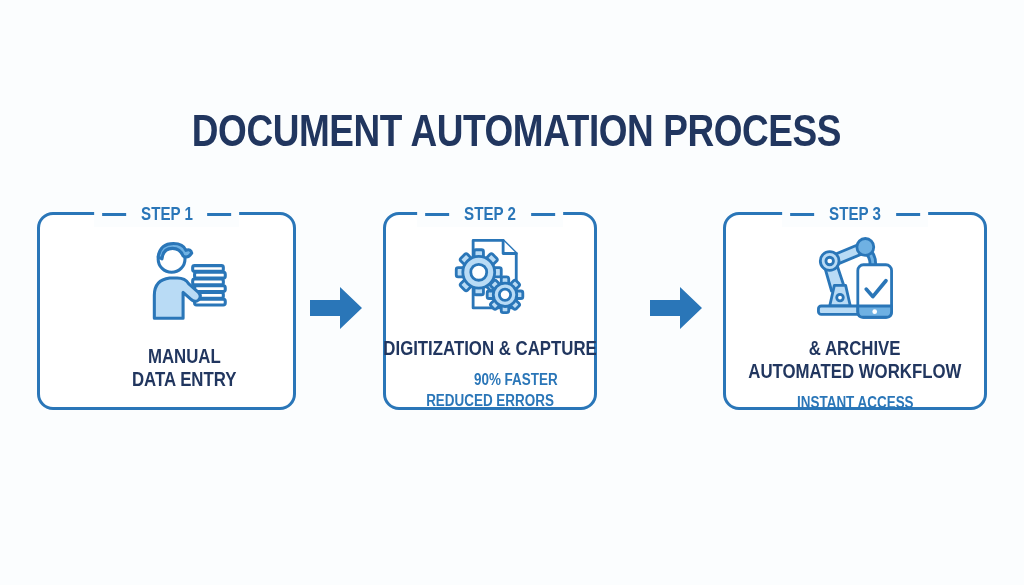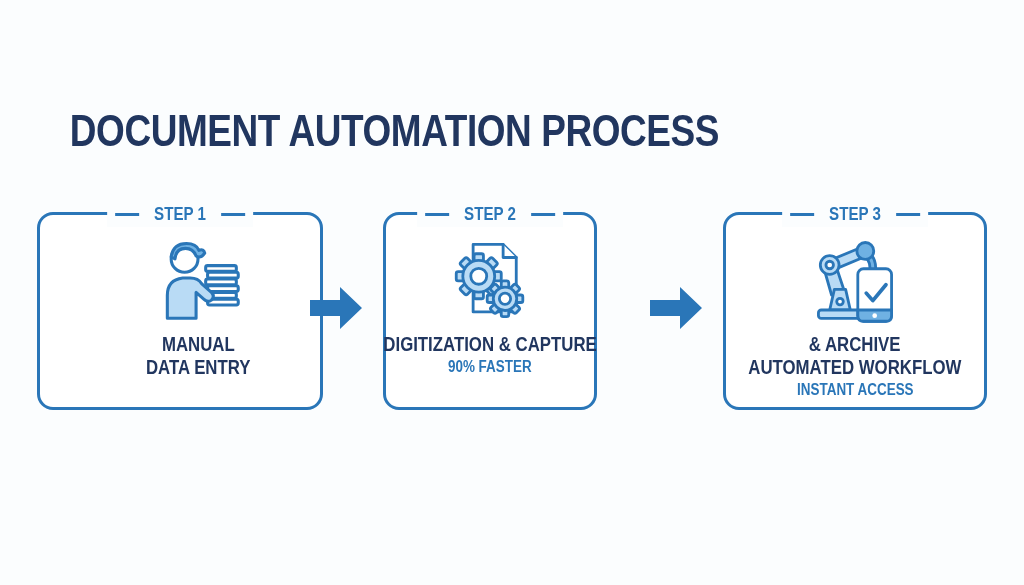--- a/index.html
+++ b/index.html
@@ -25,39 +25,39 @@
     display:inline-block;
     transform:scaleX(0.84);
     transform-origin:center;
     white-space:nowrap;
   }
   .title{
     position:absolute;
     top:106px;
     left:8px;
     right:0;
-    text-align:left;
+    text-align:center;
     font-size:44px;
     font-weight:700;
     letter-spacing:-0.5px;
     color:var(--dark-navy);
   }
   .step-box{
     position:absolute;
     top:212px;
     height:198px;
     background:#ffffff;
     border:3px solid var(--accent-blue);
     border-radius:16px;
     display:flex;
     flex-direction:column;
     align-items:center;
     padding-top:14px;
   }
-  .step-box.b1{left:37px;width:286px;padding-left:36px;}
+  .step-box.b1{left:37px;width:259px;padding-left:36px;}
   .step-box.b2{left:383px;width:214px;}
   .step-box.b3{left:723px;width:264px;}
   .step-label{
     position:absolute;
     top:-14px;
     left:50%;
     transform:translateX(-50%);
     background:var(--background);
     padding:0 8px;
     height:26px;
@@ -77,29 +77,29 @@
     flex:none;
   }
   .icon-wrap{
     height:98px;
     display:flex;
     align-items:center;
     justify-content:center;
     margin-top:2px;
   }
   .heading{
-    margin-top:4px;
+    margin-top:16px;
     text-align:center;
     font-size:20px;
     font-weight:700;
     line-height:23px;
     color:var(--dark-navy);
   }
   .sub{
-    margin-top:0;
+    margin-top:9px;
     text-align:right;
     font-size:16px;
     font-weight:700;
     line-height:21px;
     color:var(--accent-blue);
   }
   .arrow{
     position:absolute;
     top:285px;
     width:52px;
@@ -182,20 +182,21 @@
           <circle class="ic-fill-light" cx="66" cy="68" r="12.5"></circle>
           <circle class="ic-white" cx="66" cy="68" r="6"></circle>
         </g>
       </svg>
     </div>
     <div class="heading">
       <div><span class="cond">DIGITIZATION &amp; CAPTURE</span></div>
     </div>
     <div class="sub">
       <div><span class="cond">90% FASTER</span></div>
+      <div><span class="cond">REDUCED ERRORS</span></div>
     </div>
   </section>
 
   <svg class="arrow a2" viewBox="0 0 52 46">
     <polygon points="0,15 30,15 30,2 52,23 30,44 30,31 0,31"></polygon>
   </svg>
 
   <section class="step-box b3">
     <div class="step-label">
       <span class="cond">STEP 3</span>

